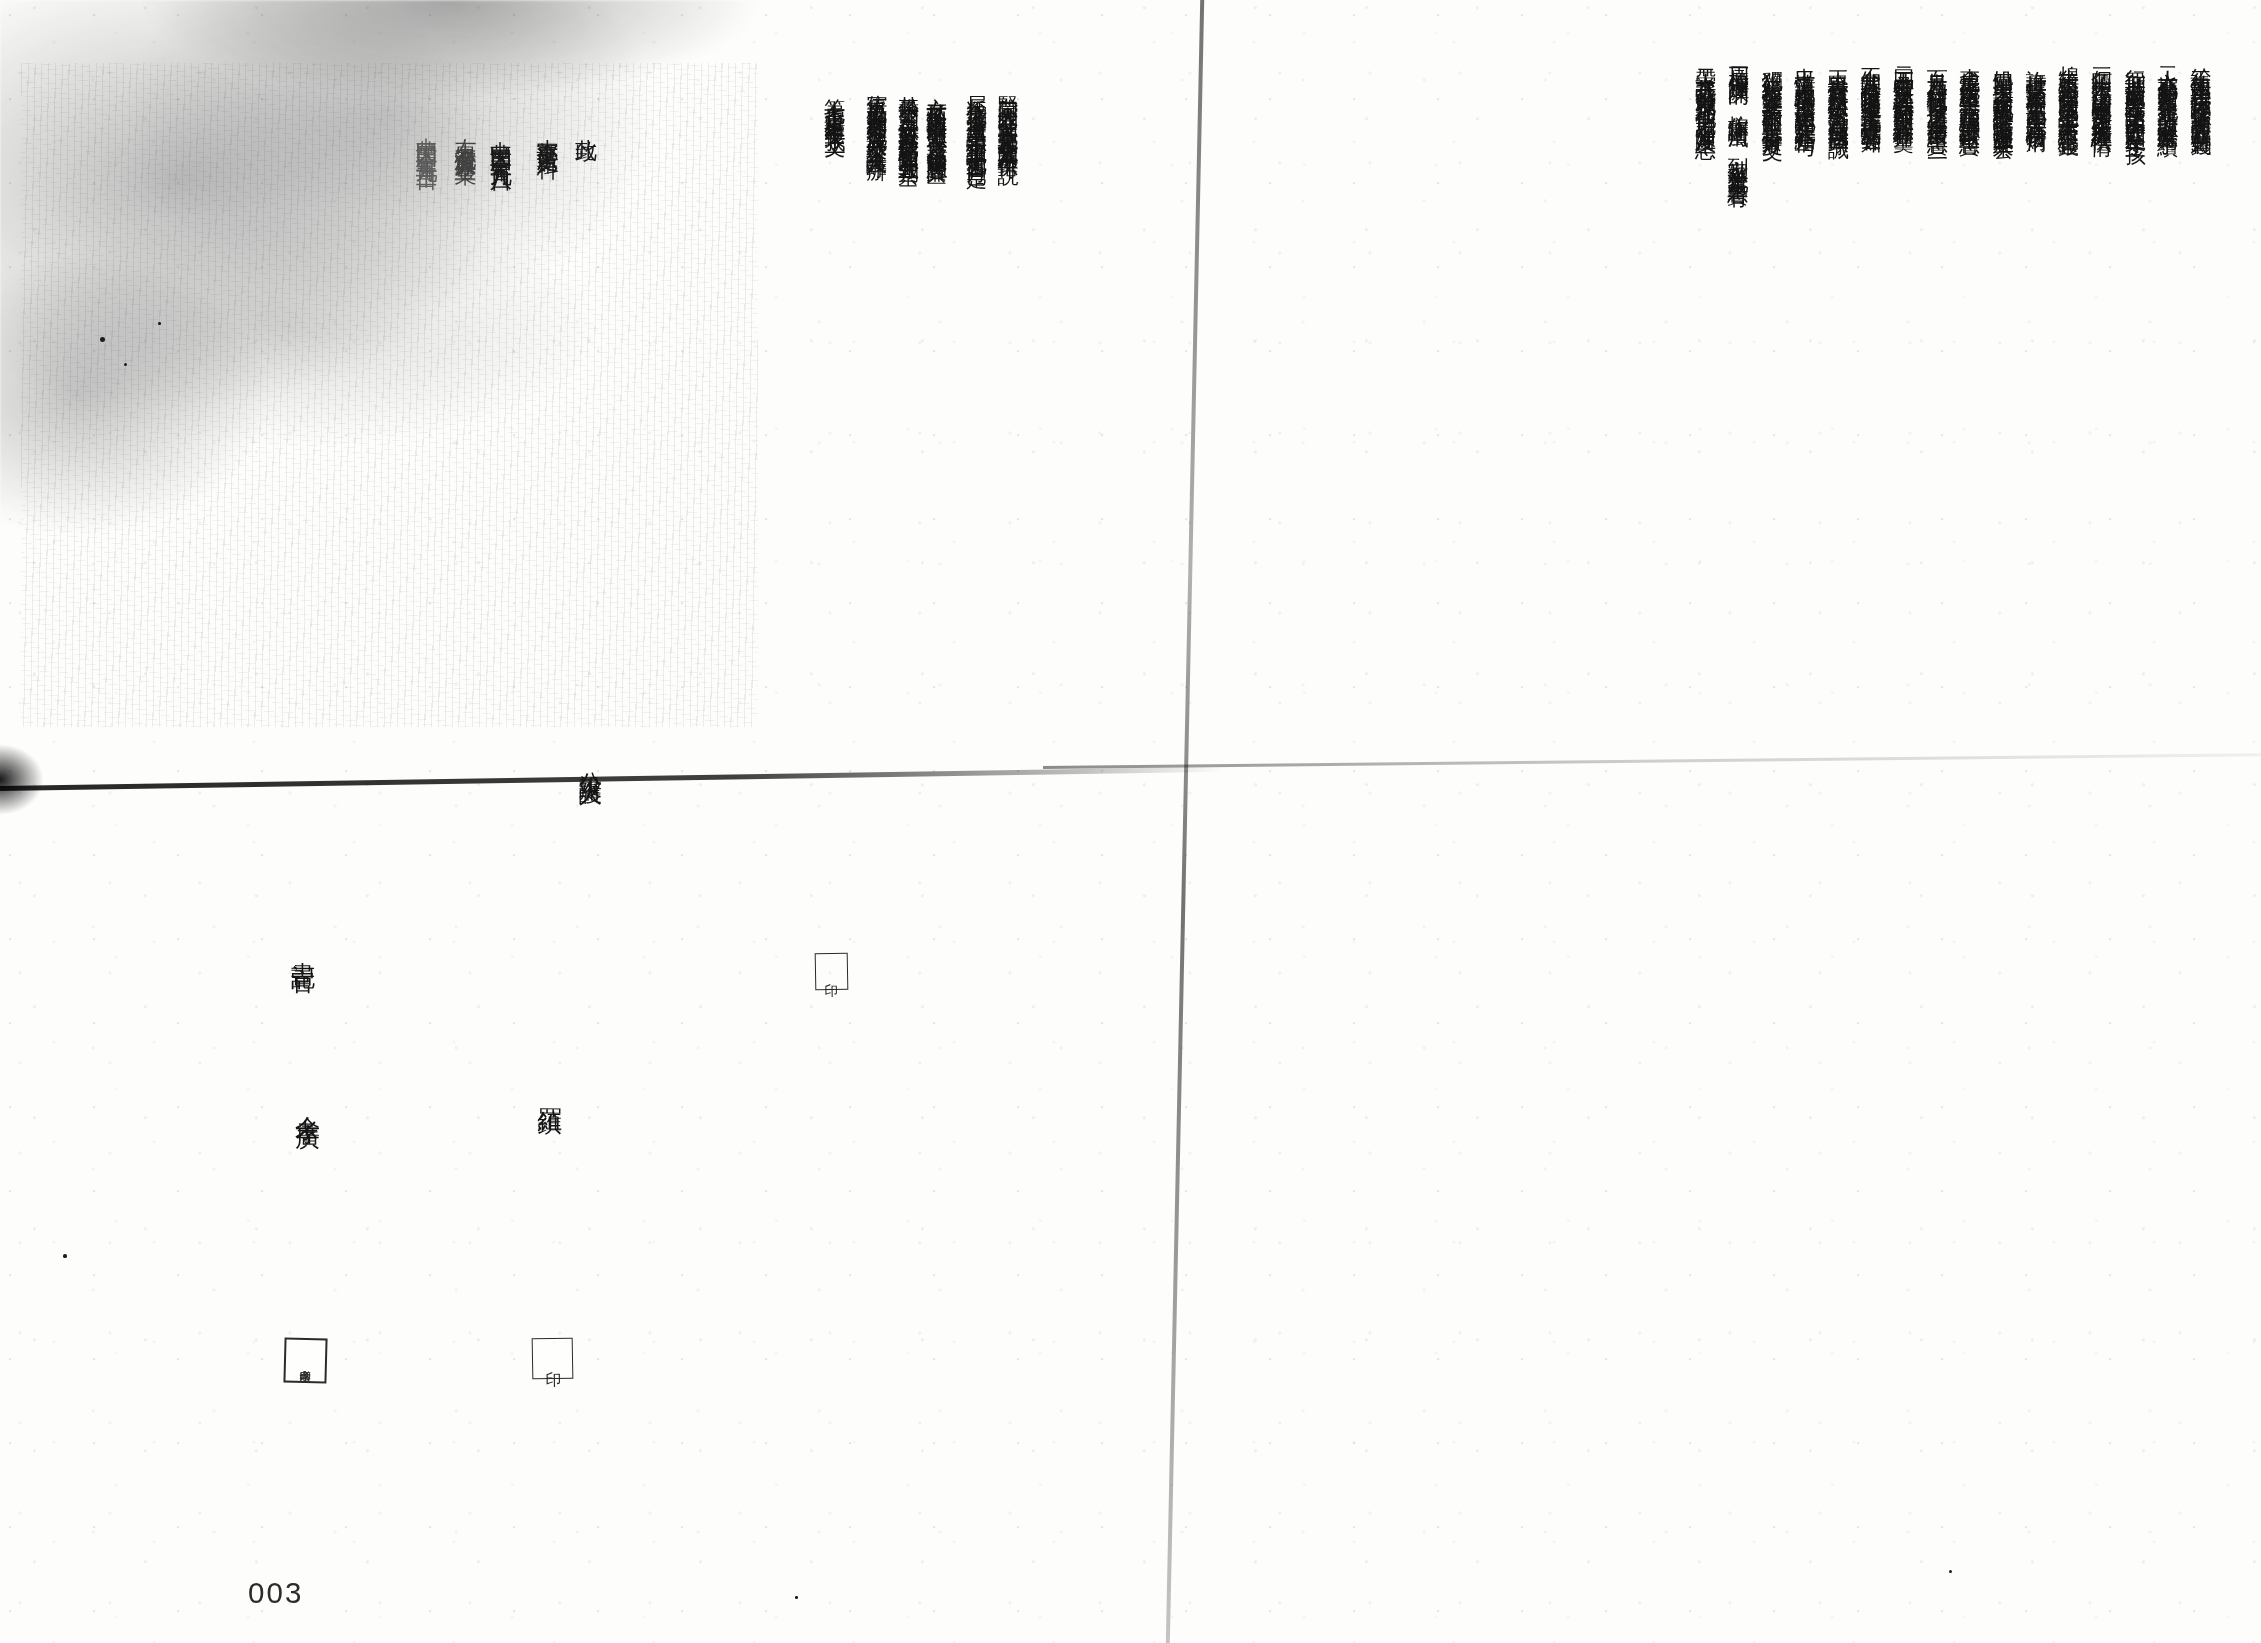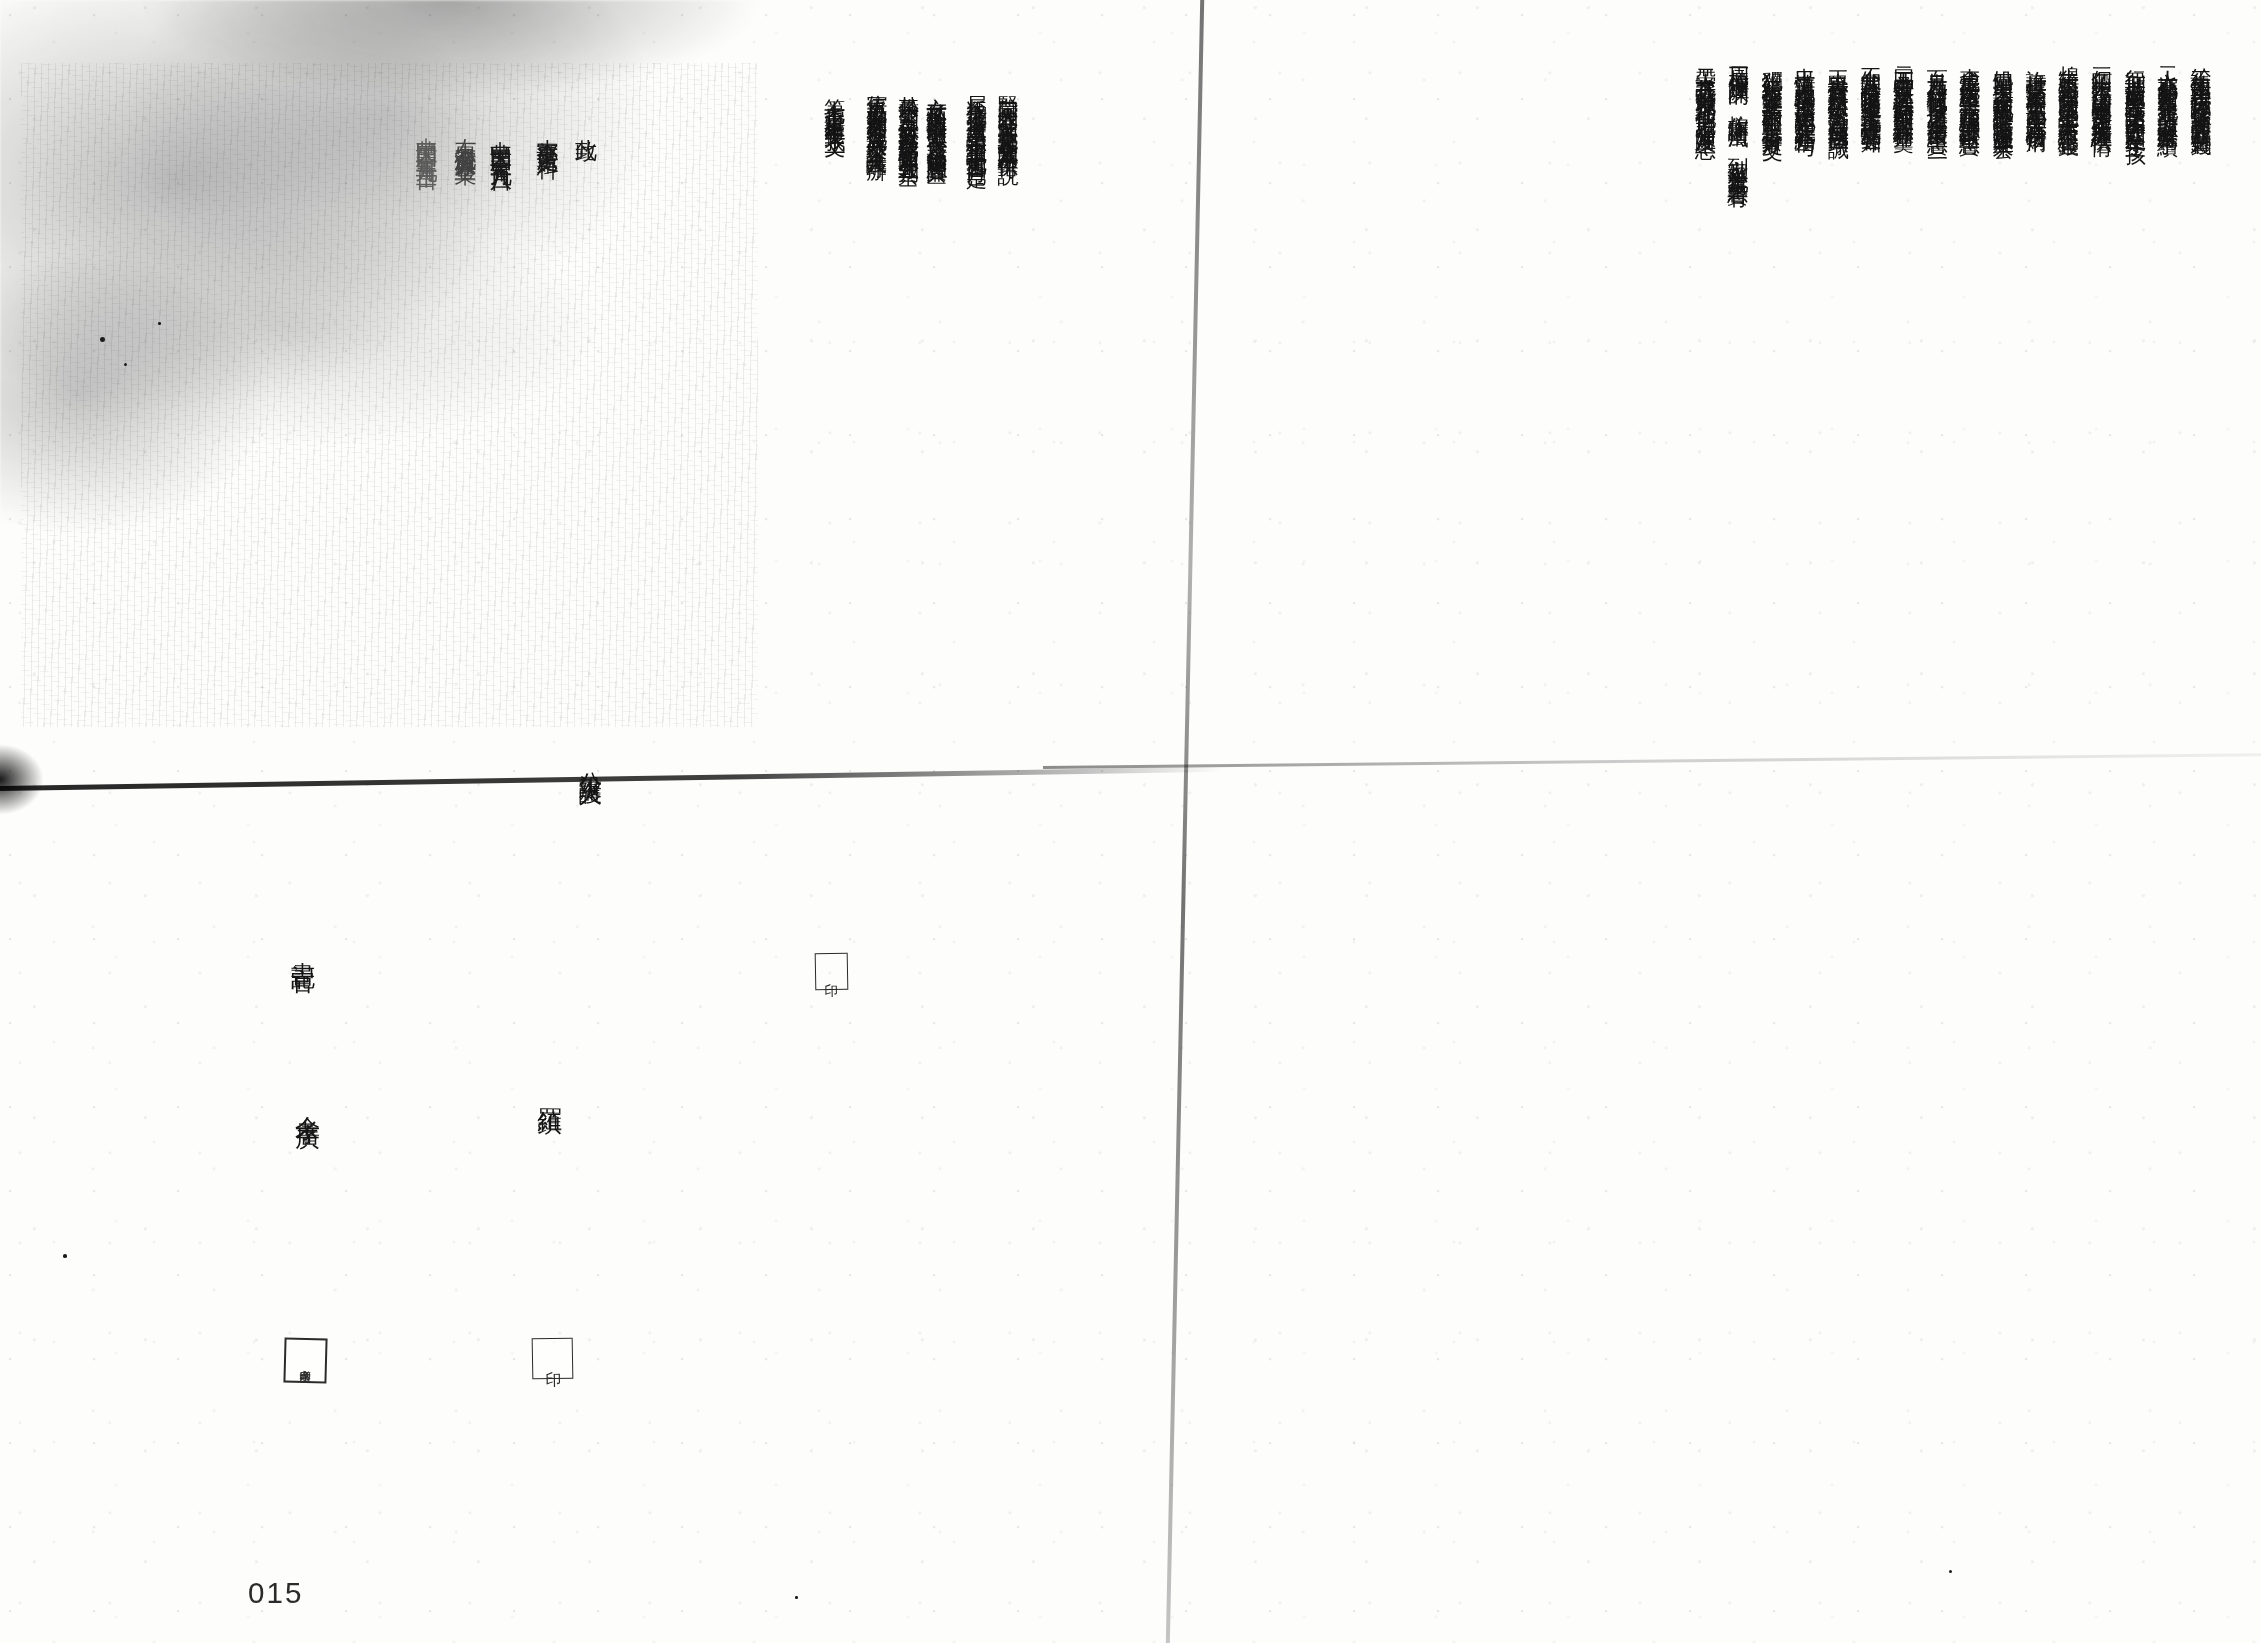--- a/index.html
+++ b/index.html
@@ -327,16 +327,16 @@
   <div class="v-col" style="position:absolute; left:579px; top:753px; font-size:23px; height:274px; color:#141414;">公設辯護人</div>
   <div class="v-col" style="position:absolute; left:537px; top:1090px; font-size:25px; height:121px; color:#141414;">羅鎮</div>
   <div class="seal-box" id="seal-luozhen">印</div>
 
   <div class="v-col" style="position:absolute; left:291px; top:943px; font-size:24px; height:132px; color:#151515;">書記官</div>
   <div class="v-col" style="position:absolute; left:295px; top:1096px; font-size:25px; height:174px; color:#151515;">余孝廣</div>
   <div class="seal-box" id="seal-signature">
     <span class="seal-chars">余孝廣印</span>
   </div>
 
-  <div class="page-number">015</div>
+  <div class="page-number">003</div>
 
 </div>
 
 
 </body></html>

